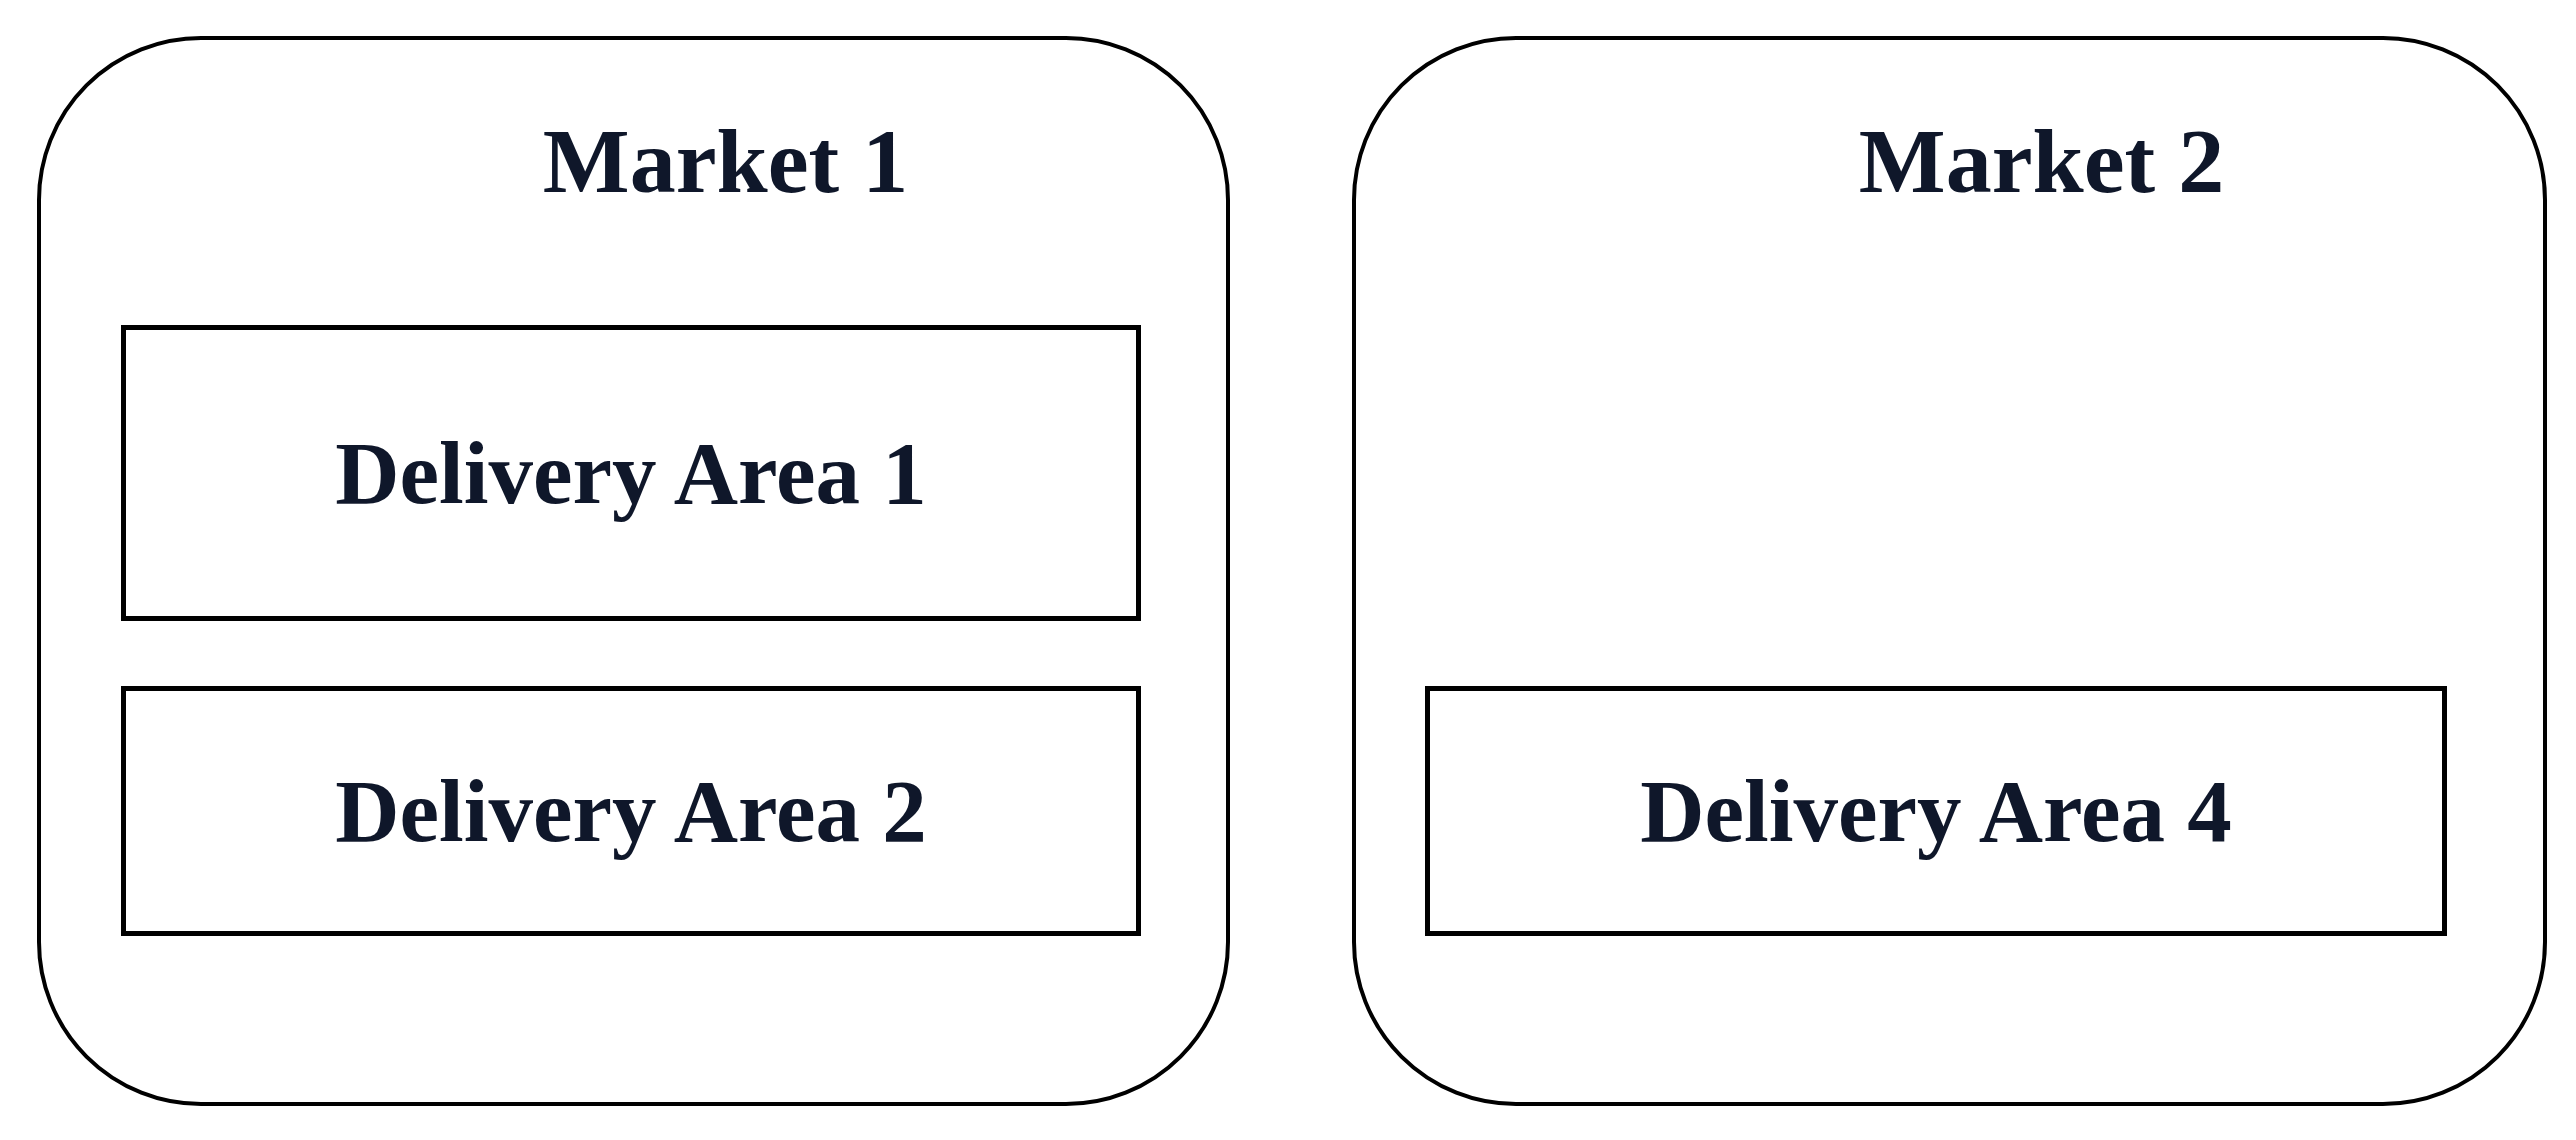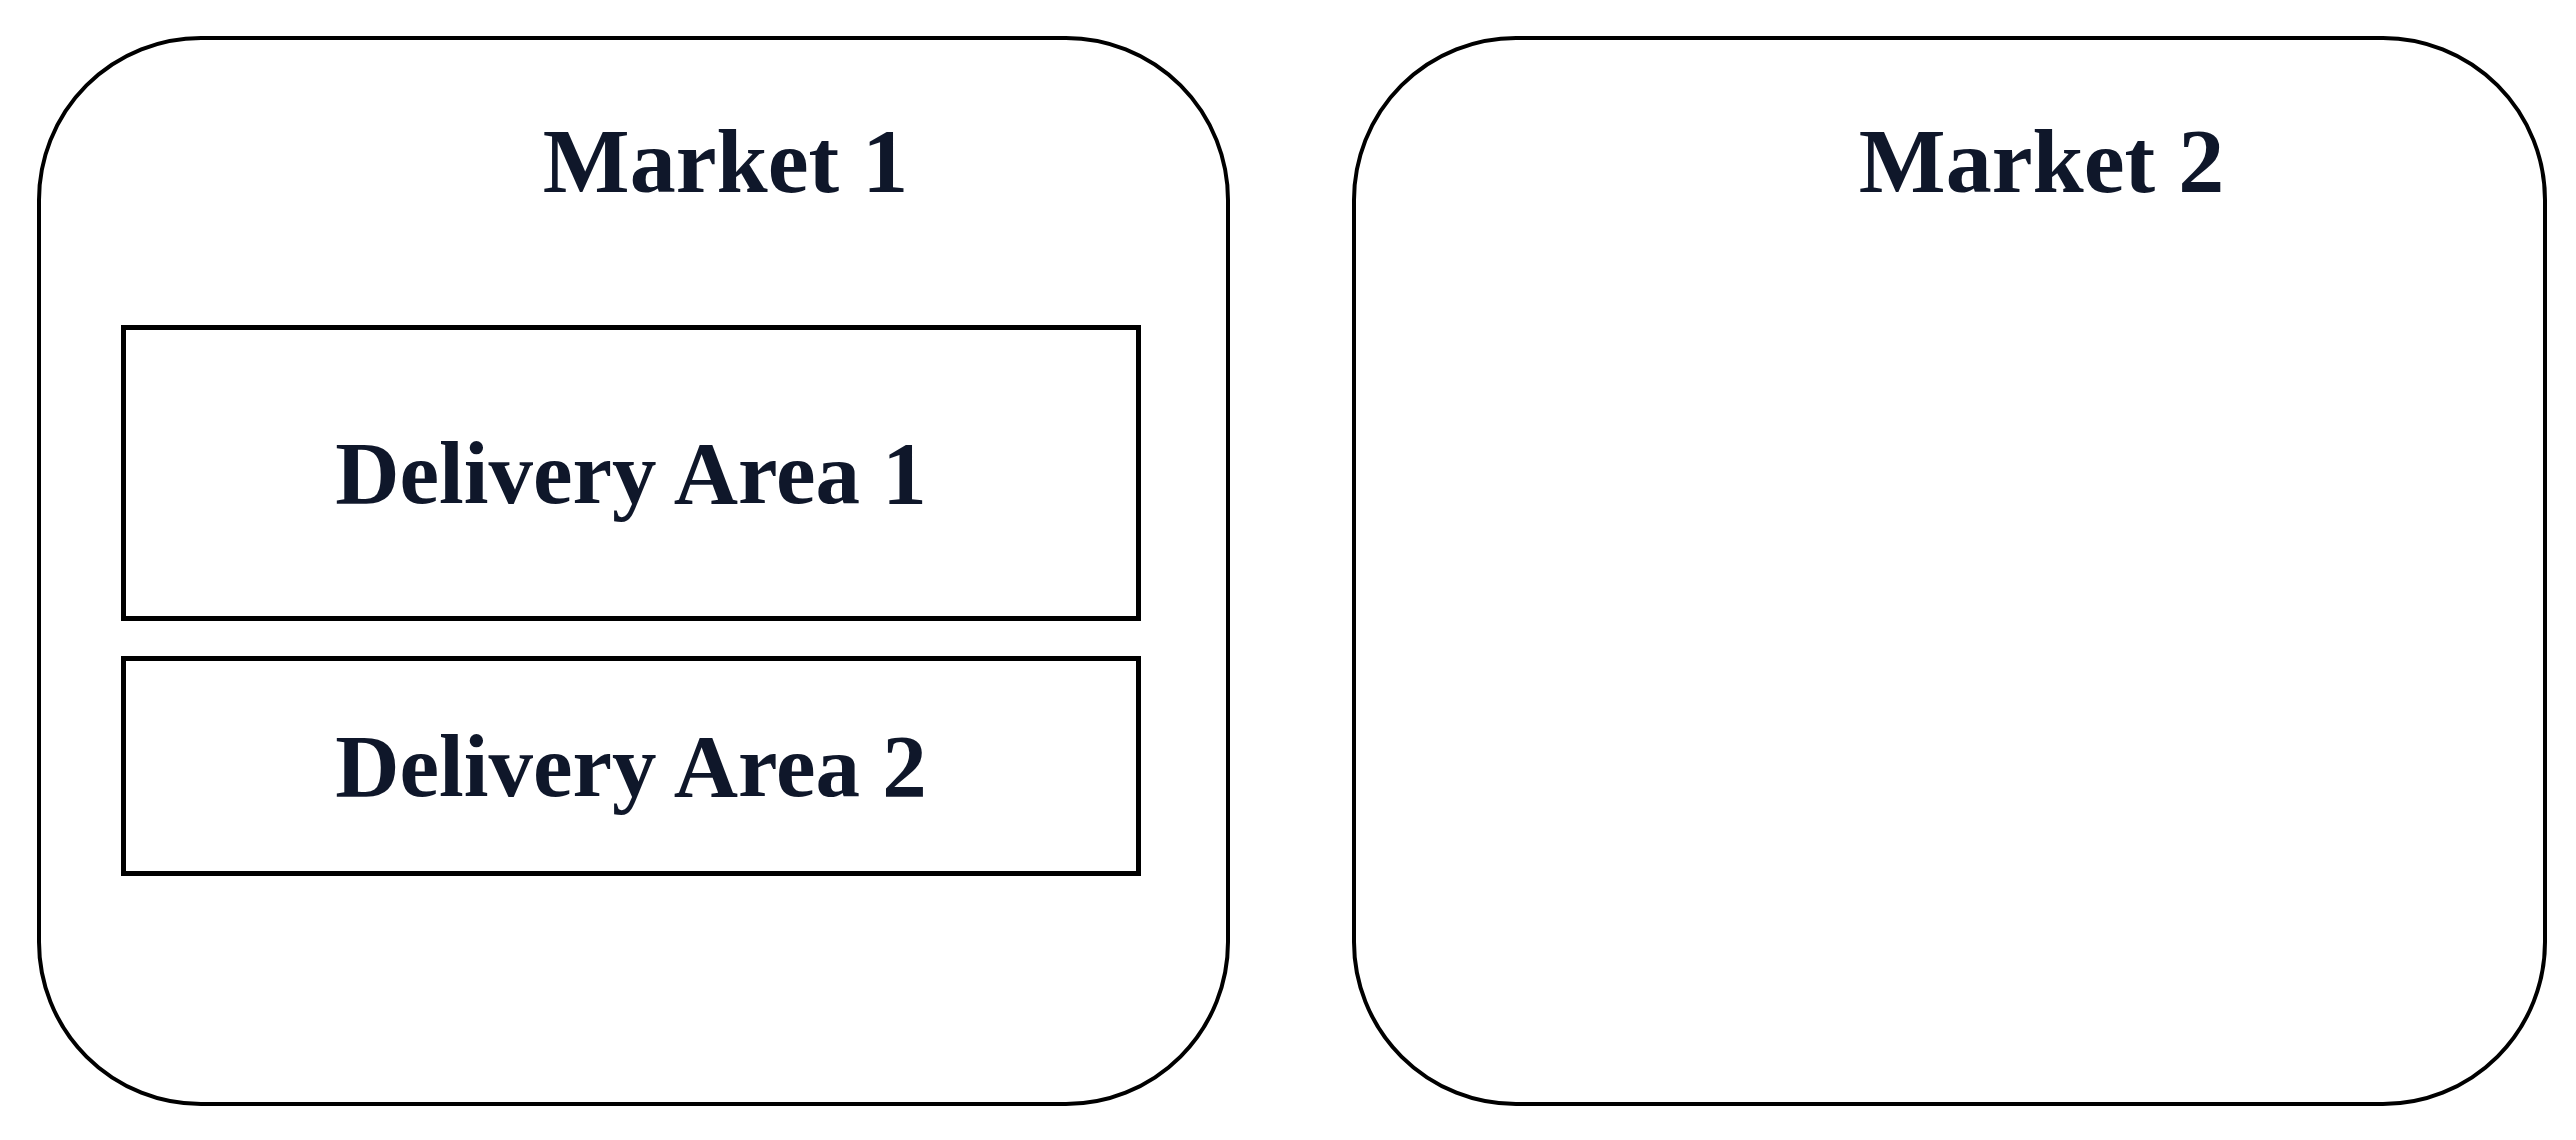--- a/index.html
+++ b/index.html
@@ -45,21 +45,21 @@
     box-sizing: border-box;
     border: 5.6px solid #000000;
     background: #ffffff;
     display: flex;
     align-items: center;
     justify-content: center;
   }
   .market-1 .area { left: 80px; width: 1020px; }
   .market-2 .area { left: 69px; width: 1022px; }
   .area-top    { top: 285px; height: 296px; }
-  .area-bottom { top: 616px; height: 220px; }
+  .area-bottom { top: 646px; height: 250px; }
   .area-label {
     font-size: 89px;
     line-height: 1;
     font-weight: bold;
     white-space: nowrap;
   }
 </style>
 </head>
 <body>
 
@@ -74,16 +74,19 @@
 
     <div class="area area-bottom">
       <span class="area-label">Delivery Area 2</span>
     </div>
   </section>
 
   <section class="market market-2">
     <h2 class="market-title">Market 2</h2>
 
 
+    <div class="area area-bottom">
+      <span class="area-label">Delivery Area 4</span>
+    </div>
   </section>
 
 </div>
 
 
 </body></html>

